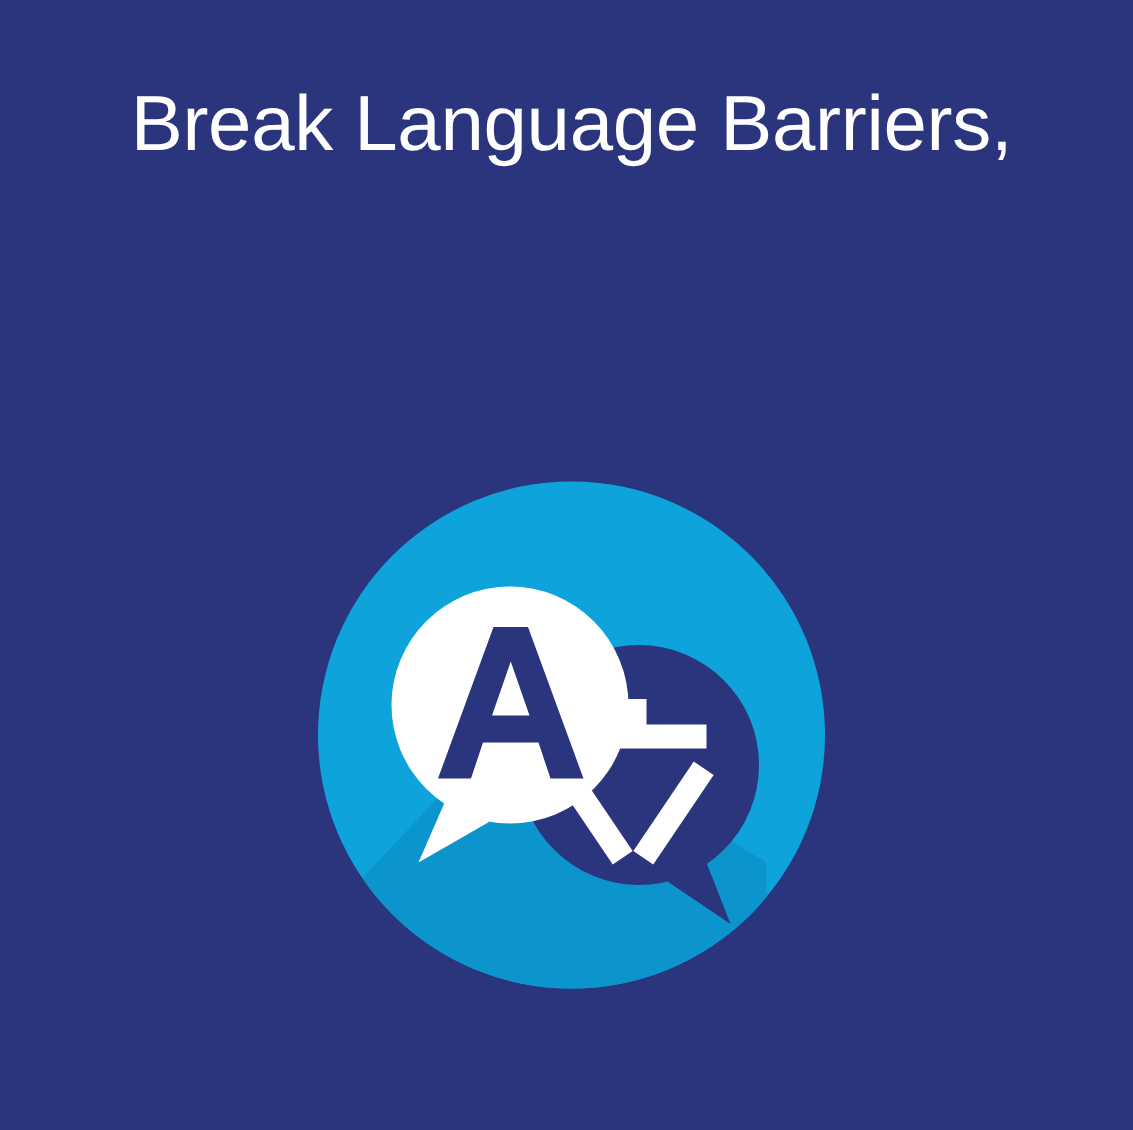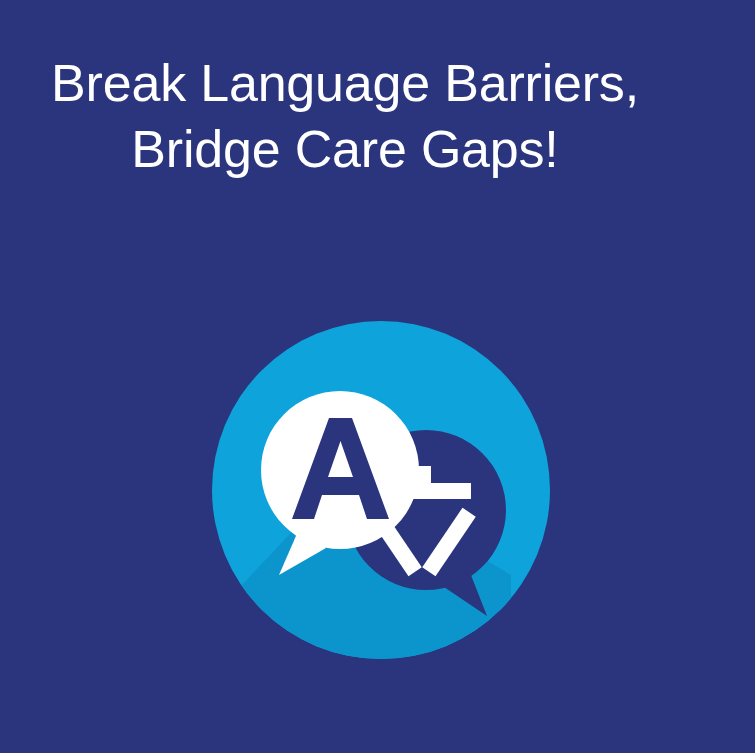--- a/index.html
+++ b/index.html
@@ -28,20 +28,21 @@
     top: 50px;
     left: 0;
     width: 690px;
     text-align: center;
     color: #FFFFFF;
     font-family: "Liberation Sans", sans-serif;
     font-weight: 300;
     font-size: 52px;
     line-height: 66px;
     letter-spacing: -0.2px;
+    padding-left: 36px;
     -webkit-font-smoothing: antialiased;
   }
   .headline .line {
     display: block;
     white-space: nowrap;
   }
 
   
   .illustration {
     position: absolute;
@@ -56,21 +57,20 @@
     height: 340px;
   }
 </style>
 </head>
 <body>
 
 <div class="banner">
 
   <div class="headline">
     <span class="line">Break Language Barriers,</span>
-    <span class="line">Bridge Care Gaps!</span>
   </div>
 
   <div class="illustration">
     <svg viewBox="0 0 340 340" xmlns="http://www.w3.org/2000/svg" aria-hidden="true">
       <defs>
         <clipPath id="circle-clip">
           <circle cx="170" cy="170" r="169"></circle>
         </clipPath>
       </defs>
 

